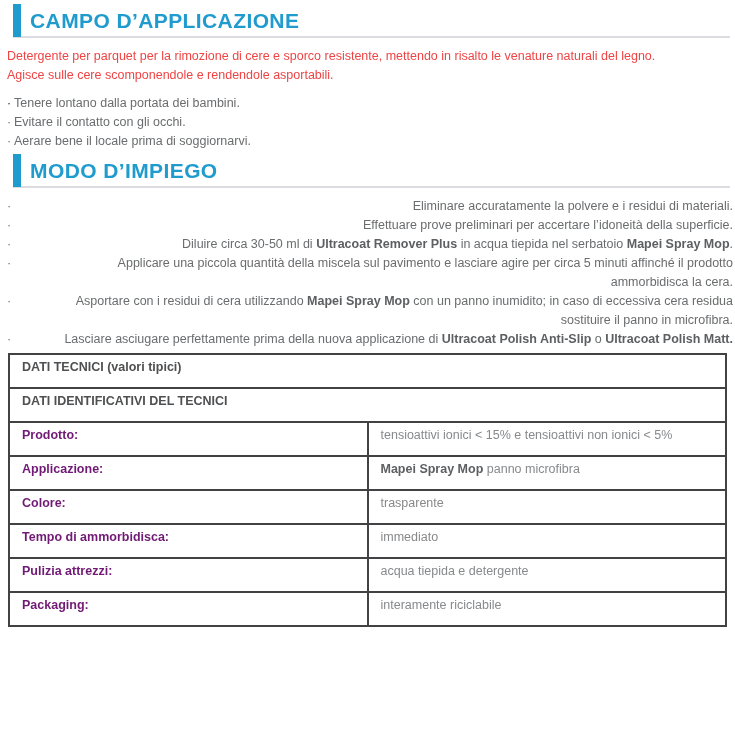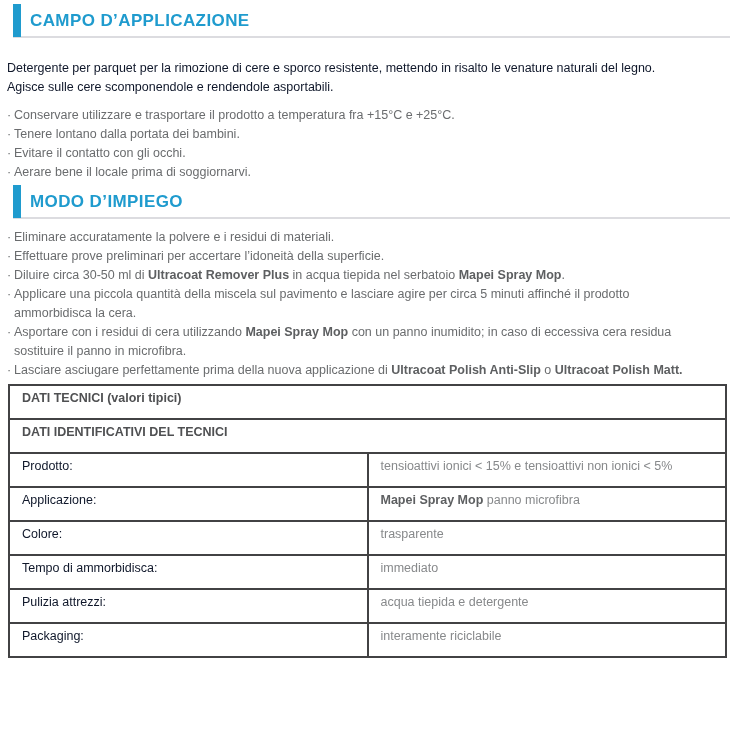--- a/index.html
+++ b/index.html
@@ -16,30 +16,30 @@
   
   .sec-header {
     display: flex; align-items: center;
     height: 33px;
     margin-left: 6px; margin-right: 3px;
     border-bottom: 2px solid #dcdce0;
   }
   .accent-bar { width: 8px; height: 33px; background: var(--accent); flex: none; }
   .sec-title {
     margin: 0 0 0 9px;
-    font-size: 17px; font-weight: 700;
+    font-size: 21px; font-weight: 700;
     letter-spacing: 0.4px;
     color: var(--accent);
     white-space: nowrap;
   }
   .section.s2 { margin-top: 7px; }
-  .section.s3 { margin-top: 4px; }
+  .section.s3 { margin-top: 4px; text-align: right; }
 
   
-  .para { margin-top: 21px; font-size: 12.5px; line-height: 19px; color: #0f172a; }
+  .para { margin-top: 9px; font-size: 12.5px; line-height: 19px; color: #ef4444; }
   .para .line { white-space: nowrap; }
 
   .bullets { margin-top: 9px; font-size: 12.5px; line-height: 19px; color: #6a6c6e; }
   .bullet-line { position: relative; padding-left: 7px; white-space: nowrap; }
   .dot { position: absolute; left: 0; top: 0; }
   .b { font-weight: 700; color: #5d5f61; }
 
   
   .tech-table {
     margin: 4px 0 0 1px;
@@ -50,21 +50,21 @@
   .tech-table td {
     border: 2px solid #424244;
     height: 34px;
     padding: 0 6px 8px 12px;
     font-size: 12.5px;
     vertical-align: middle;
     overflow: hidden;
     white-space: nowrap;
   }
   .tech-table td.hdr   { font-weight: 700; color: #4f5052; }
-  .tech-table td.label { font-weight: 400; color: #0f172a; width: 50%; }
+  .tech-table td.label { font-weight: 700; color: #701a75; width: 50%; }
   .tech-table td.value { color: #87898b; }
 </style>
 </head>
 <body>
 
 <div class="page">
 
   <section class="section s1">
     <div class="sec-header">
       <div class="accent-bar"></div>
@@ -72,21 +72,21 @@
     </div>
     <div class="para">
         <div class="line">Detergente per parquet per la rimozione di cere e sporco resistente, mettendo in risalto le venature naturali del legno.</div>
         <div class="line">Agisce sulle cere scomponendole e rendendole asportabili.</div>
       </div>
   </section>
 
   <section class="section s2">
     <div class="bullets">
         <div>
-          <div class="bullet-line"><span class="dot">·</span><span>Conservare utilizzare e trasportare il prodotto a temperatura fra +15°C e +25°C.</span></div>
+          <div class="bullet-line"><span class="dot">·</span></div>
         </div>
         <div>
           <div class="bullet-line"><span class="dot">·</span><span>Tenere lontano dalla portata dei bambini.</span></div>
         </div>
         <div>
           <div class="bullet-line"><span class="dot">·</span><span>Evitare il contatto con gli occhi.</span></div>
         </div>
         <div>
           <div class="bullet-line"><span class="dot">·</span><span>Aerare bene il locale prima di soggiornarvi.</span></div>
         </div>

